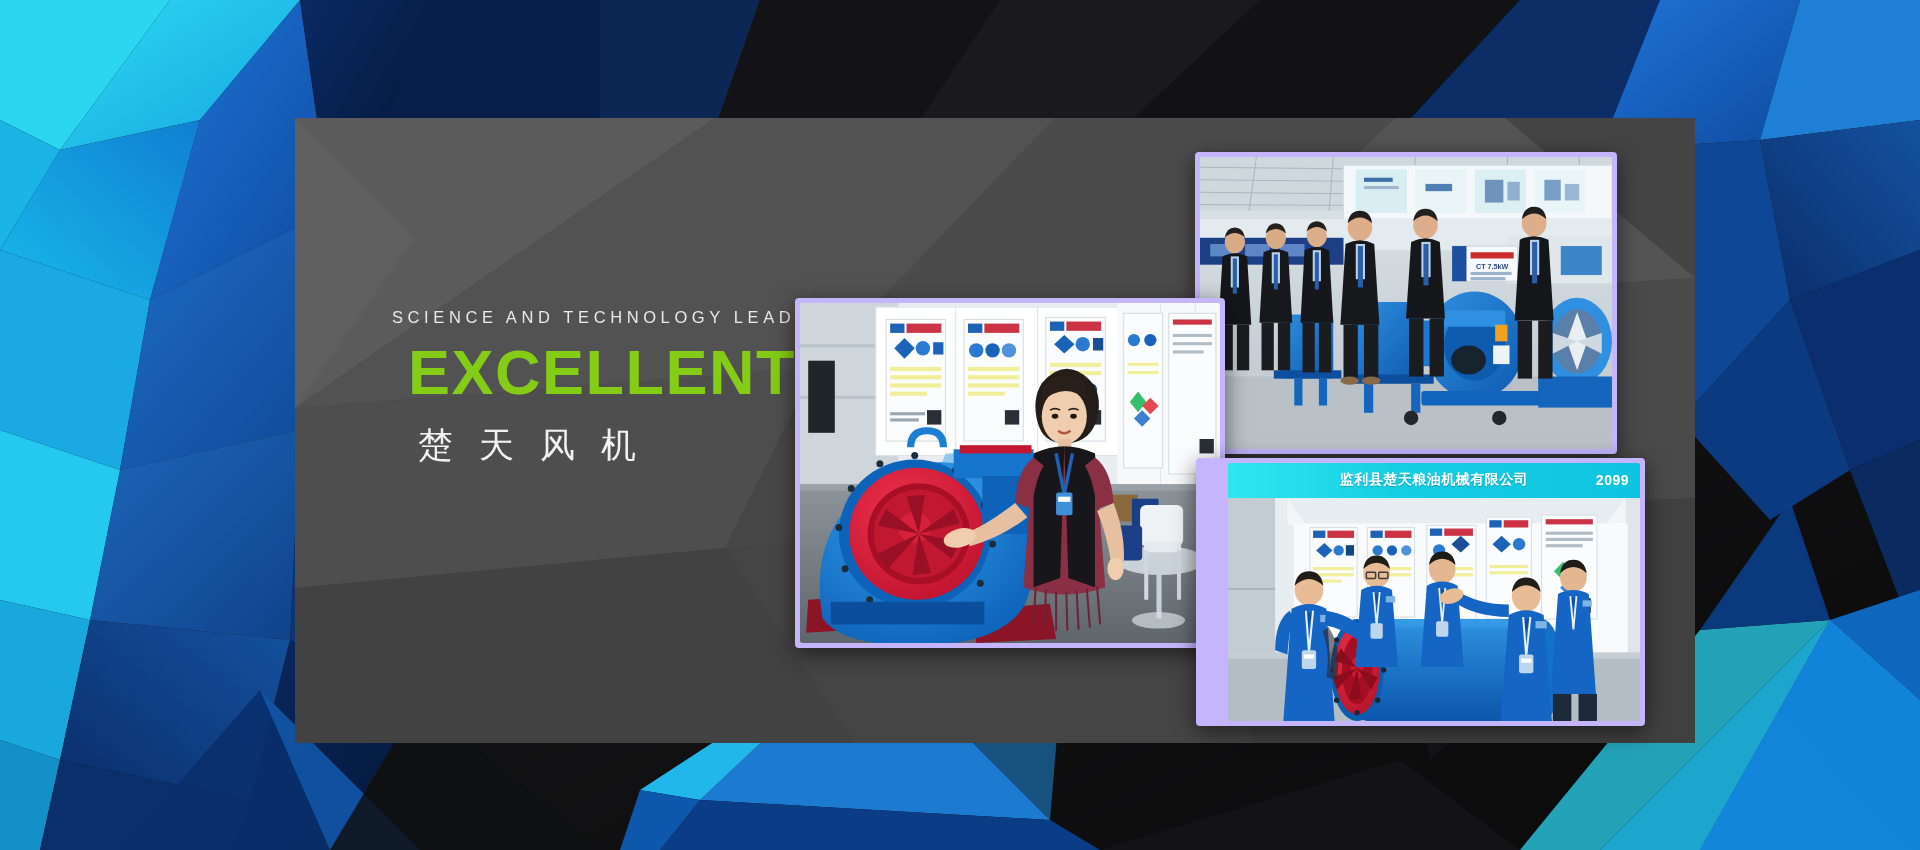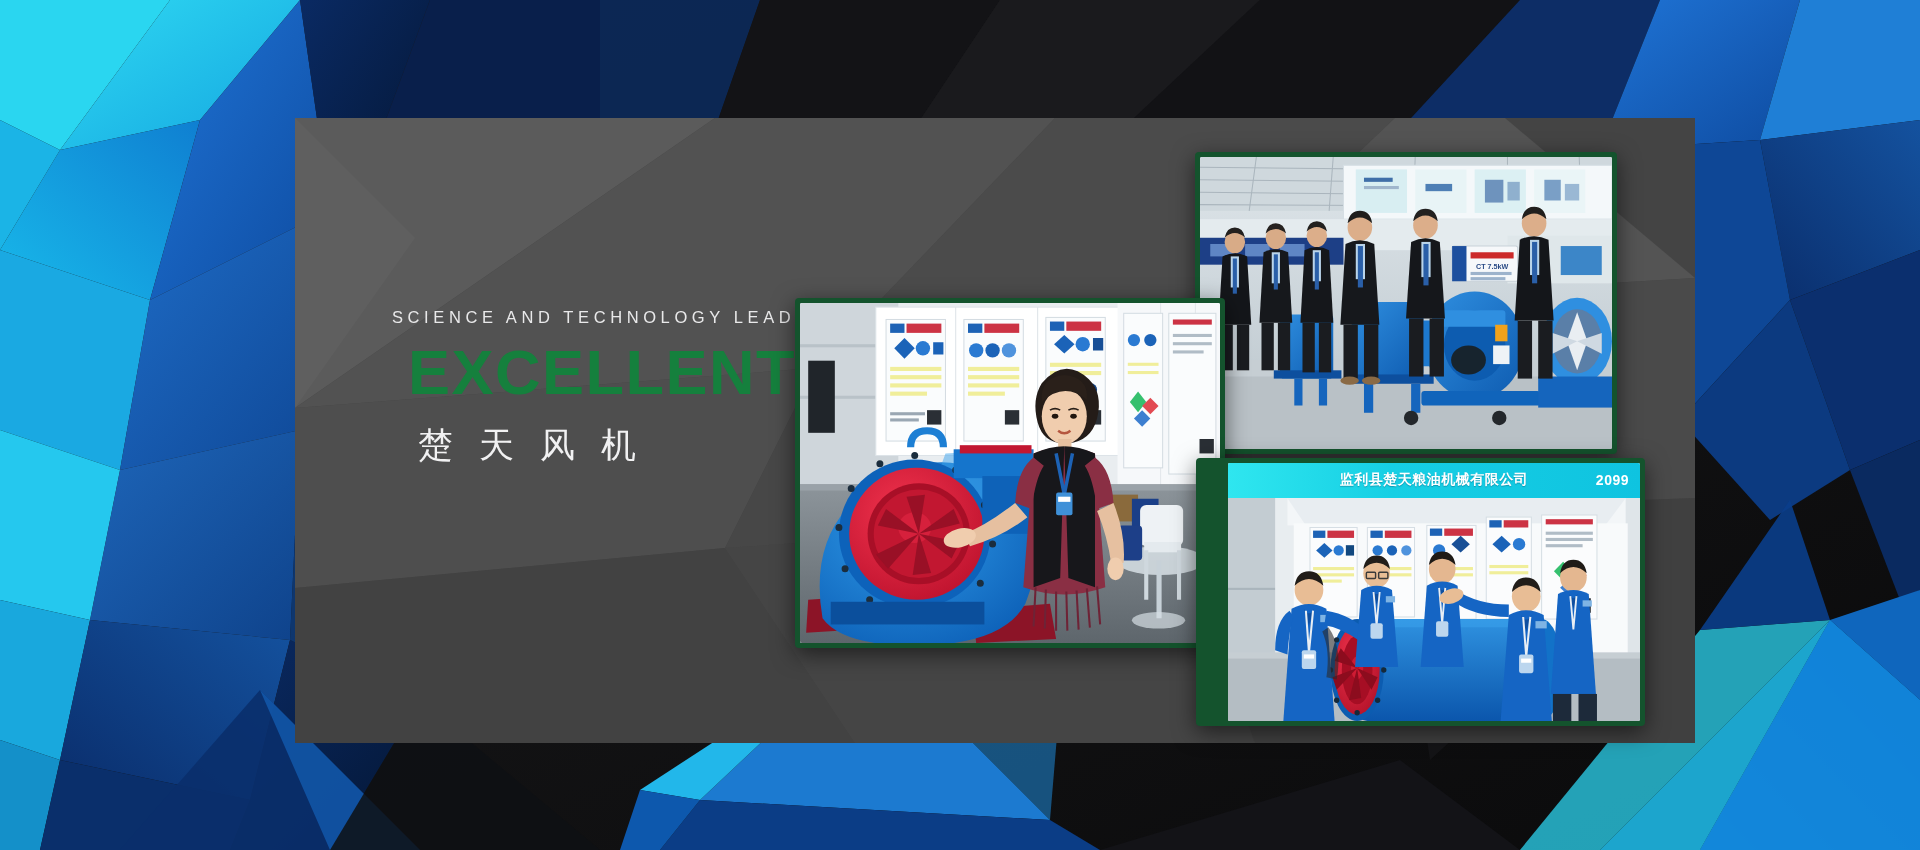--- a/index.html
+++ b/index.html
@@ -38,21 +38,21 @@
     color:#e9e9ea;
     font-size:16.5px;
     letter-spacing:4.6px;
     font-weight:400;
     white-space:nowrap;
     text-align:center;
     margin:0 0 14px 0;
     text-transform:uppercase;
   }
   .headline{
-    color:#15803d;
+    color:#84cc16;
     font-size:63px;
     font-weight:bold;
     letter-spacing:1.5px;
     line-height:1;
     text-align:center;
     margin:0 0 18px 0;
     white-space:nowrap;
   }
   .cn-name{
     color:#f1f1f2;
@@ -70,21 +70,21 @@
     font-weight:bold;
     letter-spacing:1px;
     text-align:center;
     margin:0;
     white-space:nowrap;
   }
 
   
   .photo{
     position:absolute;
-    background:#14532d;
+    background:#c4b5fd;
     border-radius:4px;
     padding:5px;
     box-shadow:0 6px 22px rgba(0,0,0,.55);
     overflow:hidden;
     z-index:8;
   }
   .photo .inner{
     position:relative;
     width:100%;height:100%;
     overflow:hidden;

